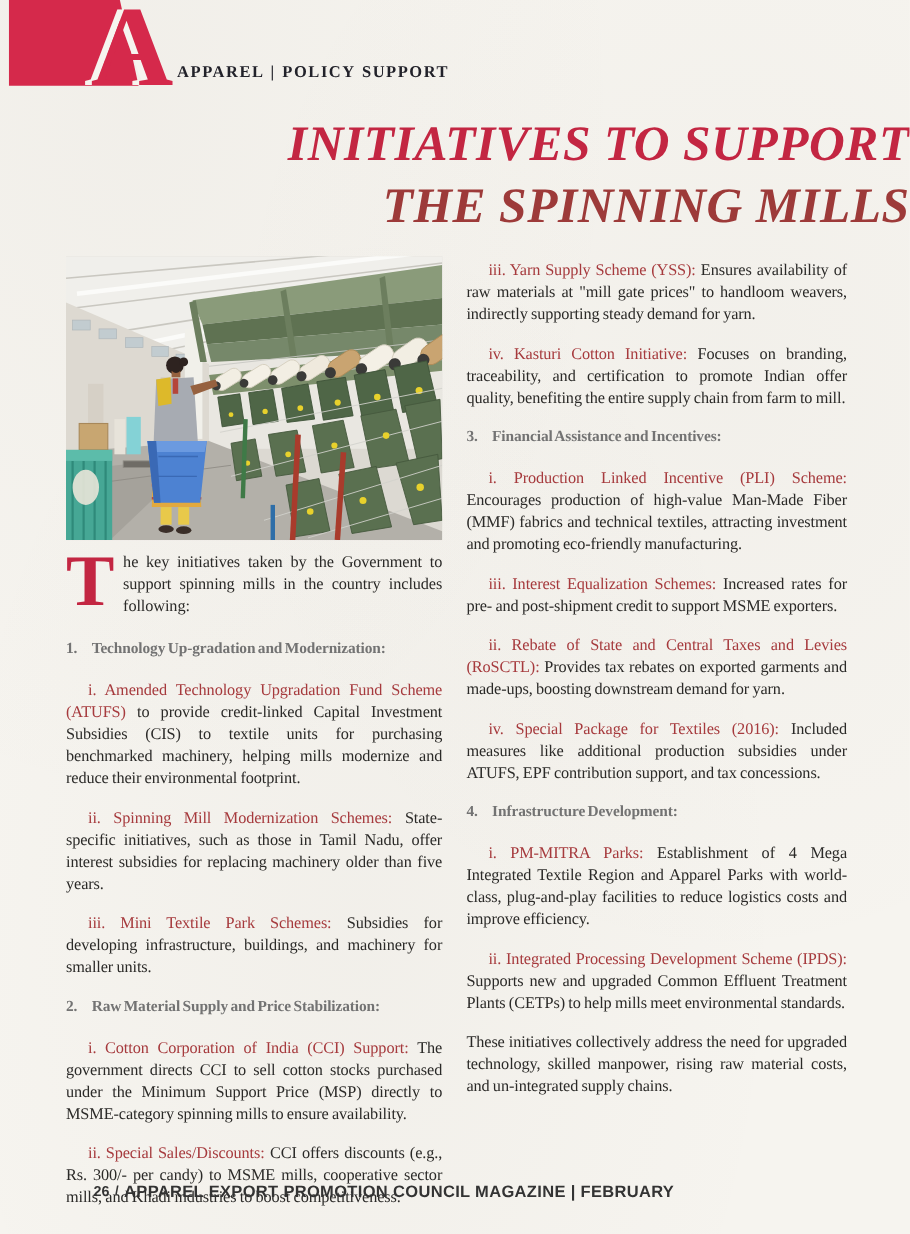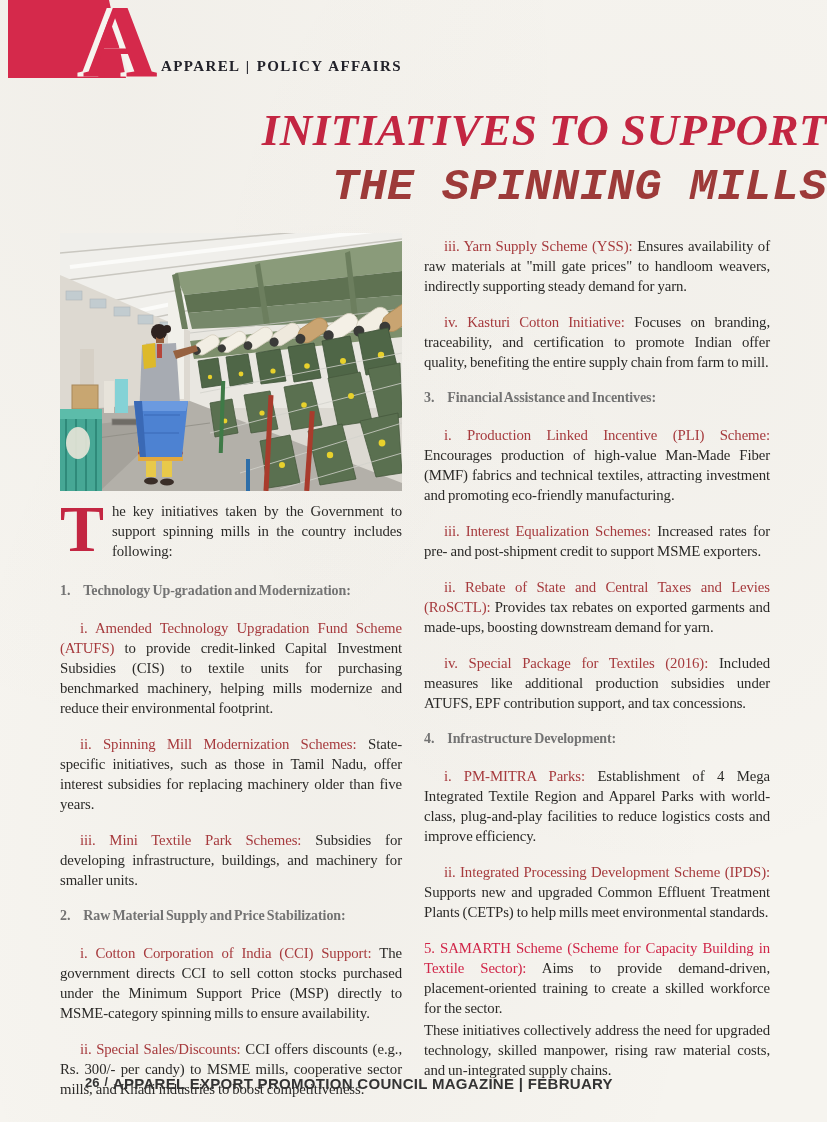--- a/index.html
+++ b/index.html
@@ -11,21 +11,21 @@
           radial-gradient(ellipse at 80% 30%, rgba(120,110,95,.03), transparent 50%),
           radial-gradient(ellipse at 40% 75%, rgba(120,110,95,.035), transparent 55%);}
   
   .logo{position:absolute;left:8px;top:0;width:150px;height:80px;}
   .category{position:absolute;left:161px;top:58px;font-weight:bold;font-size:15px;
         letter-spacing:1.4px;color:#22222a;word-spacing:1px;}
   
   .title{position:absolute;left:0;right:0;top:102px;text-align:right;
         font-style:italic;font-weight:bold;line-height:57px;letter-spacing:.5px;}
   .title .l1{font-size:45px;color:#c32642;}
-  .title .l2{font-size:45px;color:#9d3a39;font-family:Liberation Mono, monospace;}
+  .title .l2{font-size:45px;color:#9d3a39;}
   
   .columns{position:absolute;left:60px;top:233px;width:710px;display:flex;gap:22px;}
   .col{font-size:14.8px;line-height:20px;text-align:justify;
         letter-spacing:-.1px;word-spacing:-.6px;}
   .col-left{width:342px;}
   .col-right{width:346px;padding-top:3px;}
   .photo{width:342px;height:258px;margin-bottom:10px;background:#dcd9d2;}
   .photo svg{display:block;}
   .intro{margin:6px 0 20px 0;}
   .dropcap{float:left;font-size:66px;line-height:52px;font-weight:bold;color:#c32642;
@@ -50,21 +50,21 @@
 
 <div class="page">
 
   <div class="logo">
     <svg width="150" height="80" viewBox="0 0 150 80">
       <polygon points="0,0 101,0 118,78 0,78" fill="#d5294b"></polygon>
       <text x="106" y="77" text-anchor="middle" font-family="Liberation Serif, serif" font-weight="bold" font-size="104" fill="#f6f4ef">A</text>
       <text x="112" y="77" text-anchor="middle" font-family="Liberation Serif, serif" font-weight="bold" font-size="104" fill="#d5294b">A</text>
     </svg>
   </div>
-  <div class="category">APPAREL | POLICY AFFAIRS</div>
+  <div class="category">APPAREL | POLICY SUPPORT</div>
 
   <div class="title">
     <div class="l1">INITIATIVES TO SUPPORT</div>
     <div class="l2">THE SPINNING MILLS</div>
   </div>
 
   <div class="columns">
 
     <div class="col col-left">
 
@@ -296,22 +296,20 @@
          <span>Included measures like additional production subsidies under ATUFS, EPF contribution support, and tax concessions.</span></p>
 
       <p class="sec-head"><span class="num">4.</span><span>Infrastructure Development:</span></p>
 
       <p class="para"><span class="lead">i. PM-MITRA Parks:</span>
          <span>Establishment of 4 Mega Integrated Textile Region and Apparel Parks with world-class, plug-and-play facilities to reduce logistics costs and improve efficiency.</span></p>
 
       <p class="para"><span class="lead">ii. Integrated Processing Development Scheme (IPDS):</span>
          <span>Supports new and upgraded Common Effluent Treatment Plants (CETPs) to help mills meet environmental standards.</span></p>
 
-      <p class="para noindent" style="margin-bottom:2px;"><span class="lead bright">5. SAMARTH Scheme (Scheme for Capacity Building in Textile Sector):</span>
-         <span>Aims to provide demand-driven, placement-oriented training to create a skilled workforce for the sector.</span></p>
 
       <p class="closing">These initiatives collectively address the need for upgraded technology, skilled manpower, rising raw material costs, and un-integrated supply chains.</p>
     </div>
   </div>
 
   <div class="footer">
     <span class="num">26</span>
     <span class="sep">/</span>
     <span class="txt">APPAREL EXPORT PROMOTION COUNCIL MAGAZINE | FEBRUARY</span>
   </div>

